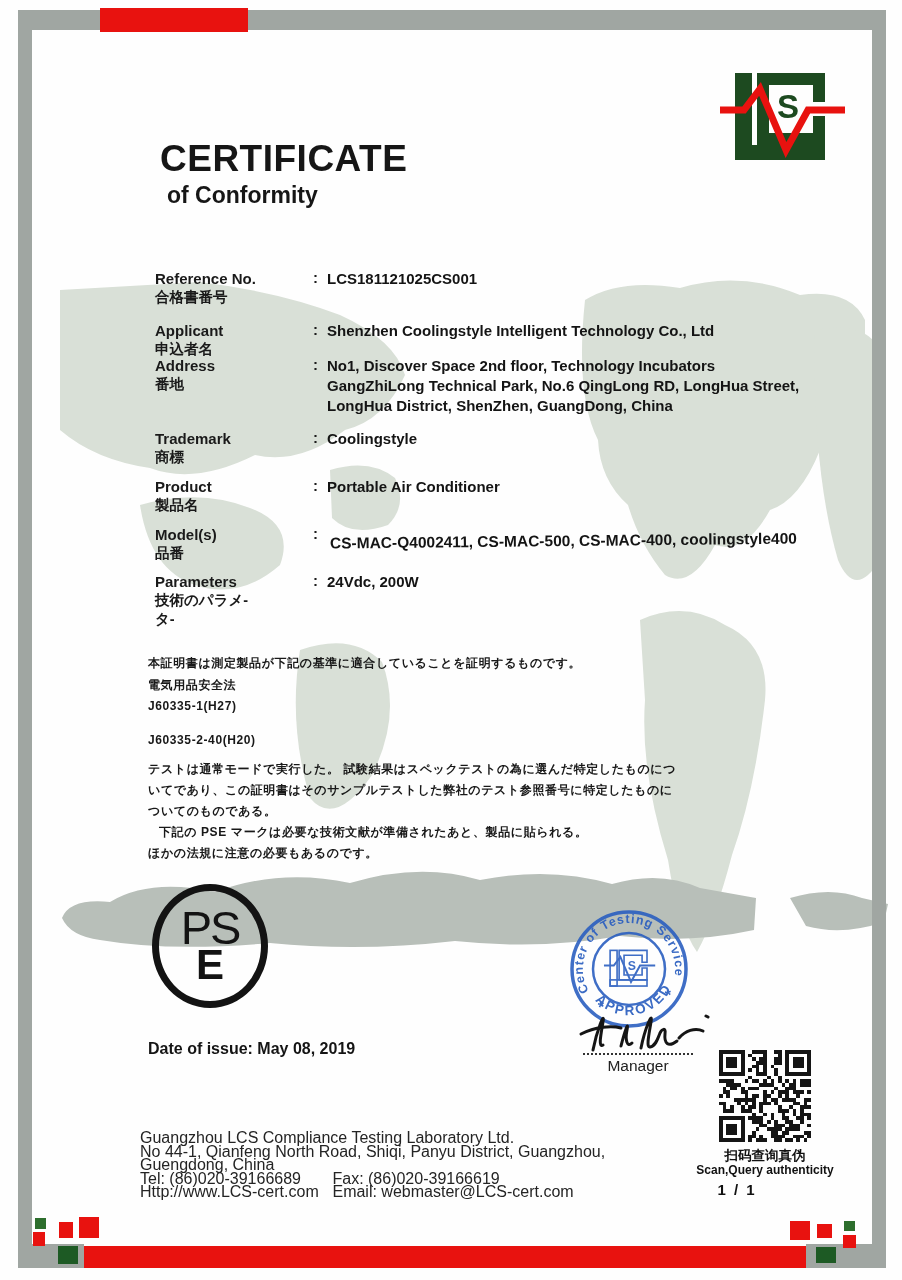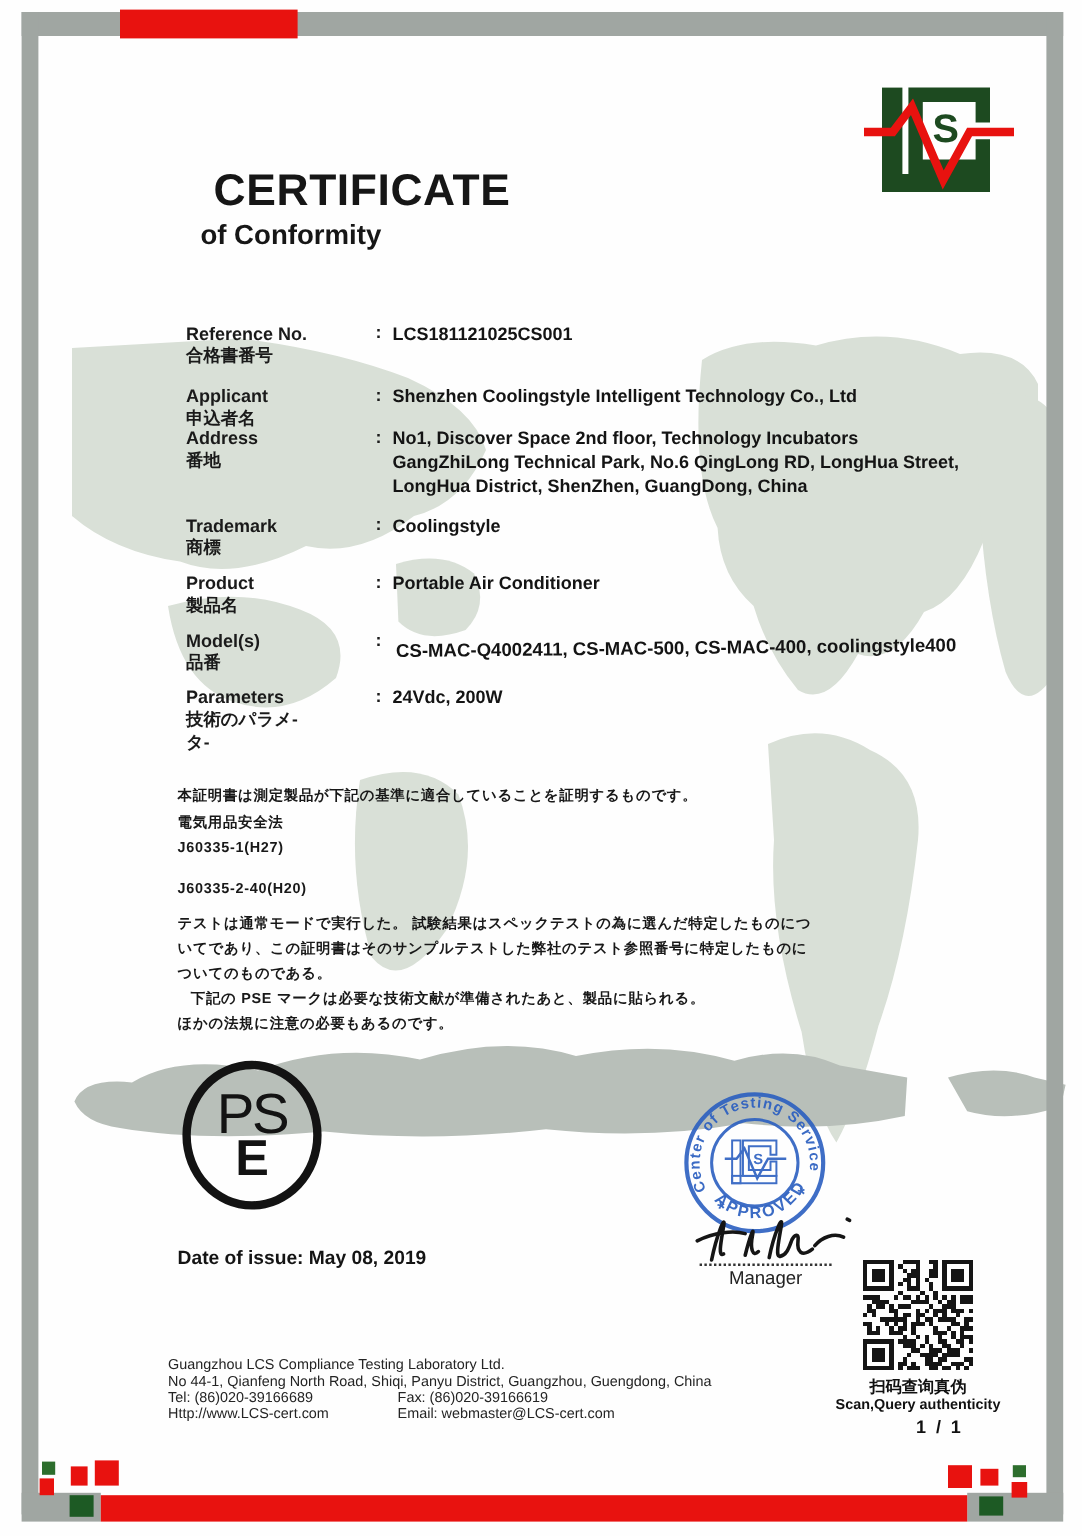--- a/index.html
+++ b/index.html
@@ -12,21 +12,21 @@
   .green{background:#2d6e2d;}
   .bar-top{left:18px;top:10px;width:868px;height:20px;}
   .red-top{left:100px;top:8px;width:148px;height:24px;}
   .bar-left{left:18px;top:10px;width:14px;height:1252px;}
   .bar-right{left:872px;top:10px;width:14px;height:1252px;}
   .corner-bl{left:18px;top:1244px;width:66px;height:24px;}
   .corner-br{left:806px;top:1244px;width:80px;height:24px;}
   .red-bottom{left:84px;top:1246px;width:722px;height:22px;}
   .sq{position:absolute;}
   
-  .title-main{left:178px;top:138px;font-size:37px;font-weight:700;letter-spacing:.5px;color:#161616;}
+  .title-main{left:160px;top:138px;font-size:37px;font-weight:700;letter-spacing:.5px;color:#161616;}
   .title-sub{left:167px;top:182px;font-size:23px;font-weight:700;color:#161616;}
   
   .row{position:absolute;left:155px;width:660px;}
   .lab{font-size:15px;font-weight:700;line-height:19px;color:#1a1a1a;}
   .jp{font-size:14.5px;font-weight:600;line-height:19px;width:106px;color:#1a1a1a;}
   .colon{position:absolute;left:158px;top:0;font-size:15px;font-weight:700;}
   .val{position:absolute;left:172px;top:0;width:490px;font-size:15px;font-weight:700;
        line-height:20px;white-space:nowrap;color:#141414;}
   .val.wrap{white-space:normal;}
   .val.model{left:175px;top:6px;font-size:15.5px;transform:rotate(-0.6deg);}
@@ -39,23 +39,23 @@
   .pse-top{font-size:47px;font-weight:400;line-height:38px;letter-spacing:-2px;color:#131313;}
   .pse-bottom{font-size:42px;font-weight:700;line-height:36px;color:#131313;}
   .issue{left:148px;top:1040px;font-size:16px;font-weight:700;color:#141414;}
   
   .sig-line{left:583px;top:1053px;width:110px;border-top:2px dotted #333;}
   .sig-role{left:583px;top:1057px;width:110px;text-align:center;font-size:15.5px;color:#222;}
   
   .qr-wrap{left:690px;top:1050px;width:150px;text-align:center;}
   .qr-cap-cn{left:690px;top:1147px;width:150px;text-align:center;font-size:13.5px;font-weight:700;color:#111;}
   .qr-cap-en{left:690px;top:1163px;width:150px;text-align:center;font-size:12px;font-weight:700;color:#111;}
-  .qr-page{left:708px;top:1181px;width:150px;text-align:center;font-size:15px;font-weight:700;letter-spacing:2px;color:#111;}
-  
-  .footer{left:140px;top:1131px;width:520px;font-size:12px;line-height:13.5px;color:#242424;}
+  .qr-page{left:662px;top:1181px;width:150px;text-align:center;font-size:15px;font-weight:700;letter-spacing:2px;color:#111;}
+  
+  .footer{left:140px;top:1131px;width:520px;font-size:16px;line-height:13.5px;color:#242424;}
   .footer .col1{display:inline-block;width:188px;}
   .wm{left:0;top:0;}
 </style>
 </head>
 <body>
 
 <div class="page">
 
   <svg class="abs wm" width="902" height="1280" viewBox="0 0 902 1280">
     <g fill="#d9e0d7">

